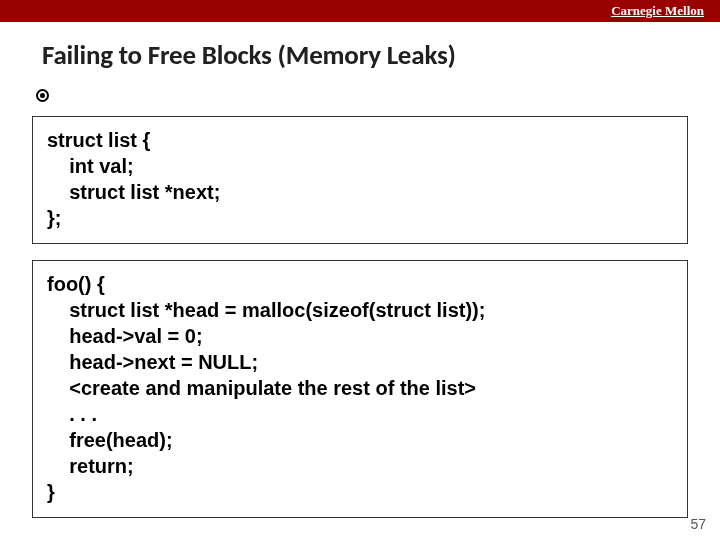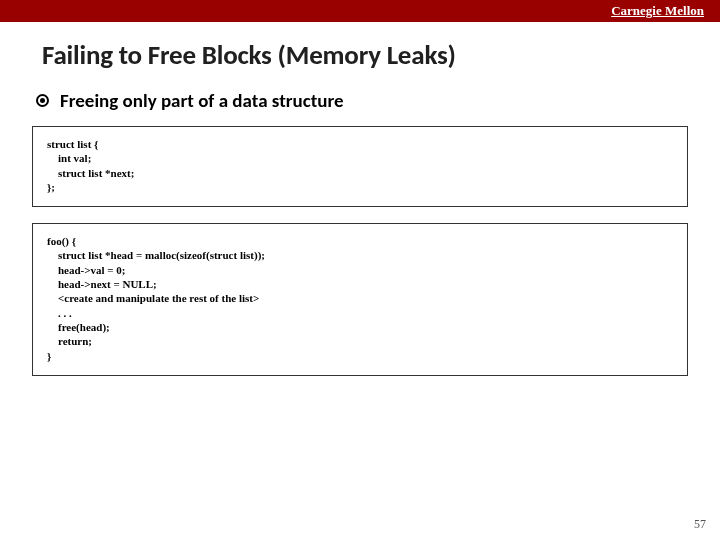--- a/index.html
+++ b/index.html
@@ -63,50 +63,49 @@
     font-size: 19px;
     color: #000;
   }
   .code-box {
     border: 1px solid #333;
     background: #ffffff;
     padding: 10px 14px 12px 14px;
     margin: 0 4px 16px 4px;
   }
   .code-box pre {
-    font-family: Liberation Serif, serif;
+    font-family: Liberation Sans, sans-serif;
     font-weight: bold;
-    font-size: 11px;
+    font-size: 20px;
     line-height: 1.30;
     white-space: pre;
     color: #000;
   }
   .page-number {
     position: absolute;
     bottom: 8px;
     right: 14px;
-    font-size: 12px;
+    font-size: 14px;
     color: #555;
-    font-family: Liberation Serif, serif;
+    font-family: Liberation Sans, sans-serif;
     margin-left: 32px;
   }
 </style>
 </head>
 <body>
 
 <div class="top-bar">
   <span class="school">Carnegie Mellon</span>
 </div>
 
 <div class="content">
   <h1 class="slide-title">Failing to Free Blocks (Memory Leaks)</h1>
 
   <div class="bullet-row">
     <span class="bullet-marker"></span>
-    <span class="bullet-text">Freeing only part of a data structure</span>
   </div>
 
   <div class="code-box">
     <pre>struct list {
     int val;
     struct list *next;
 };</pre>
   </div>
 
   <div class="code-box">

